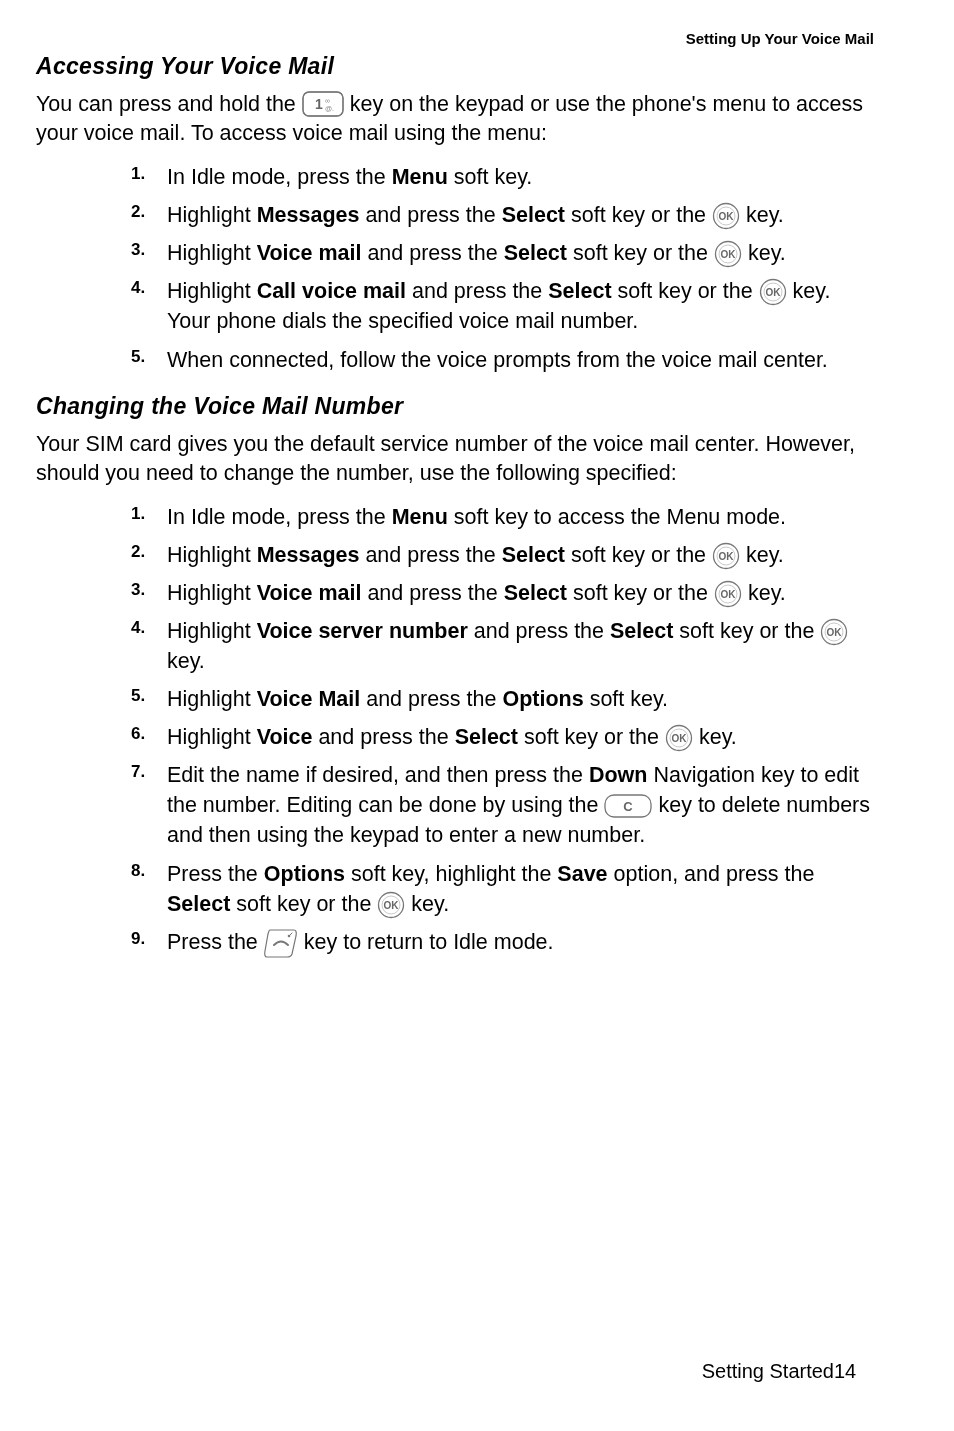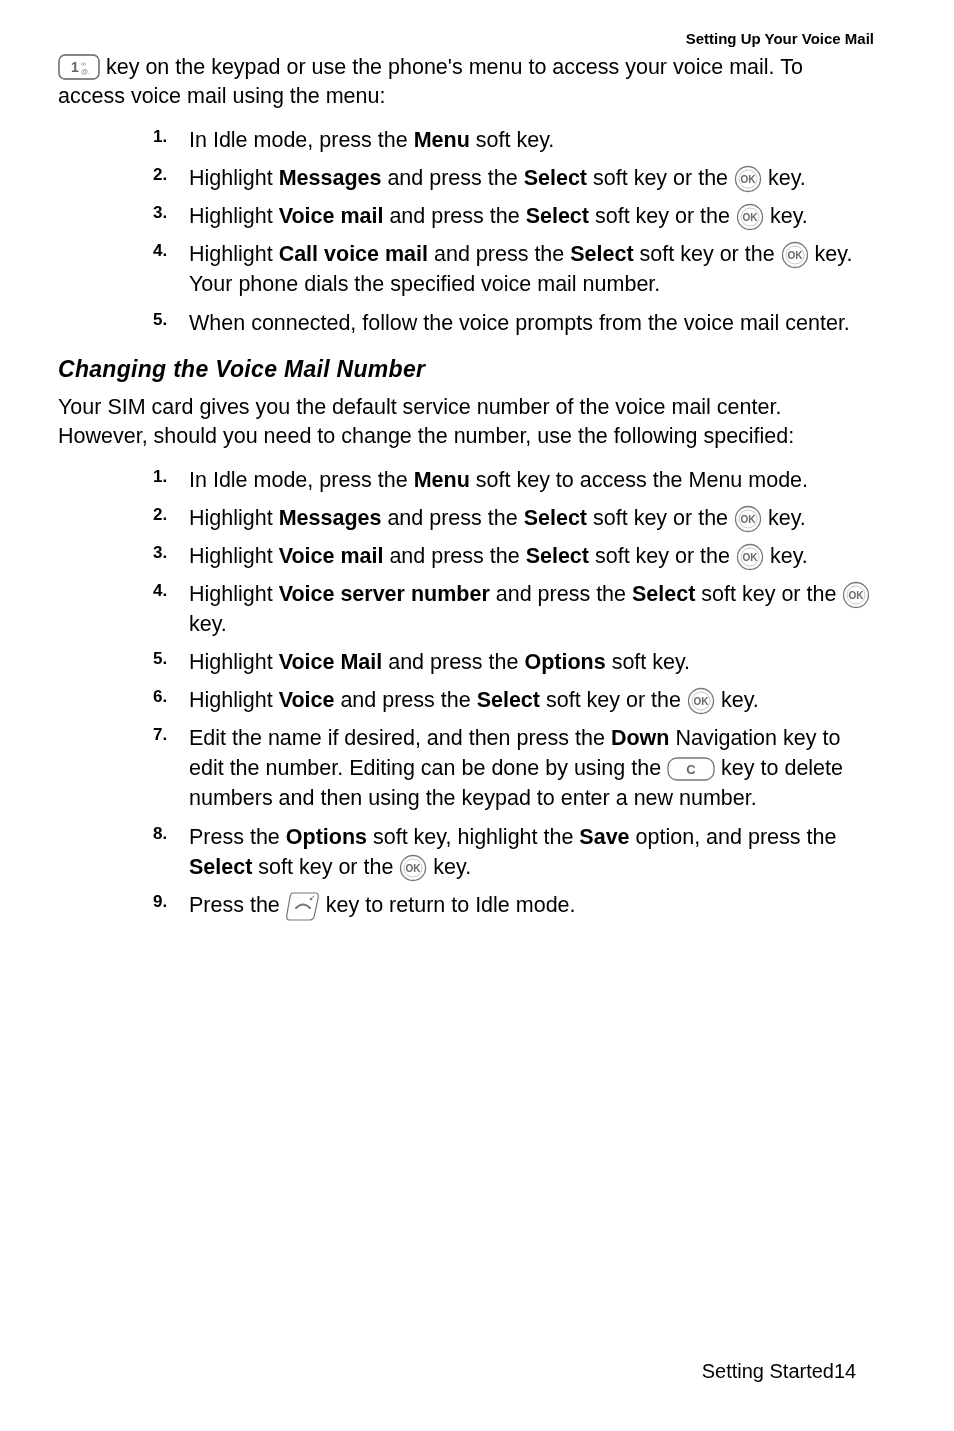--- a/index.html
+++ b/index.html
@@ -6,21 +6,21 @@
   html, body {
     margin: 0;
     padding: 0;
     background: #ffffff;
     font-family: Arial, Helvetica, sans-serif;
     color: #000;
   }
   .page {
     width: 954px;
     height: 1431px;
-    padding: 30px 80px 60px 58px;
+    padding: 30px 80px 60px 36px;
     position: relative;
   }
   .running-header {
     text-align: right;
     font-weight: bold;
     font-size: 15px;
     font-family: Arial, Helvetica, sans-serif;
     margin-bottom: 6px;
   }
   .subsection {
@@ -89,23 +89,24 @@
     text-align: left;
   }
 </style>
 </head>
 <body>
 
 <div class="page">
 
   <div class="running-header">Setting Up Your Voice Mail</div>
 
+  <div class="subsection">Accessing Your Voice Mail</div>
 
   <p class="intro">
-    <span class="icon"><svg viewBox="0 0 42 26" width="42" height="26">
+    <span>You can press and hold the </span><span class="icon"><svg viewBox="0 0 42 26" width="42" height="26">
           <rect x="1" y="1" width="40" height="24" rx="6" ry="6" fill="#fff" stroke="#555" stroke-width="1.4"></rect>
           <rect x="1" y="1" width="40" height="24" rx="6" ry="6" fill="none" stroke="#999" stroke-width="0.6"></rect>
           <text x="13" y="18" font-family="Arial" font-size="14" fill="#666" font-weight="bold">1</text>
           <text x="23" y="12" font-family="Arial" font-size="7" fill="#888">∞</text>
           <text x="23" y="20" font-family="Arial" font-size="7" fill="#888">@.</text>
         </svg></span><span> key on the keypad or use the phone's menu to access your voice mail. To access voice mail using the menu:</span>
   </p>
 
   <ol class="steps">
       <li>In Idle mode, press the <b>Menu</b> soft key.</li>

